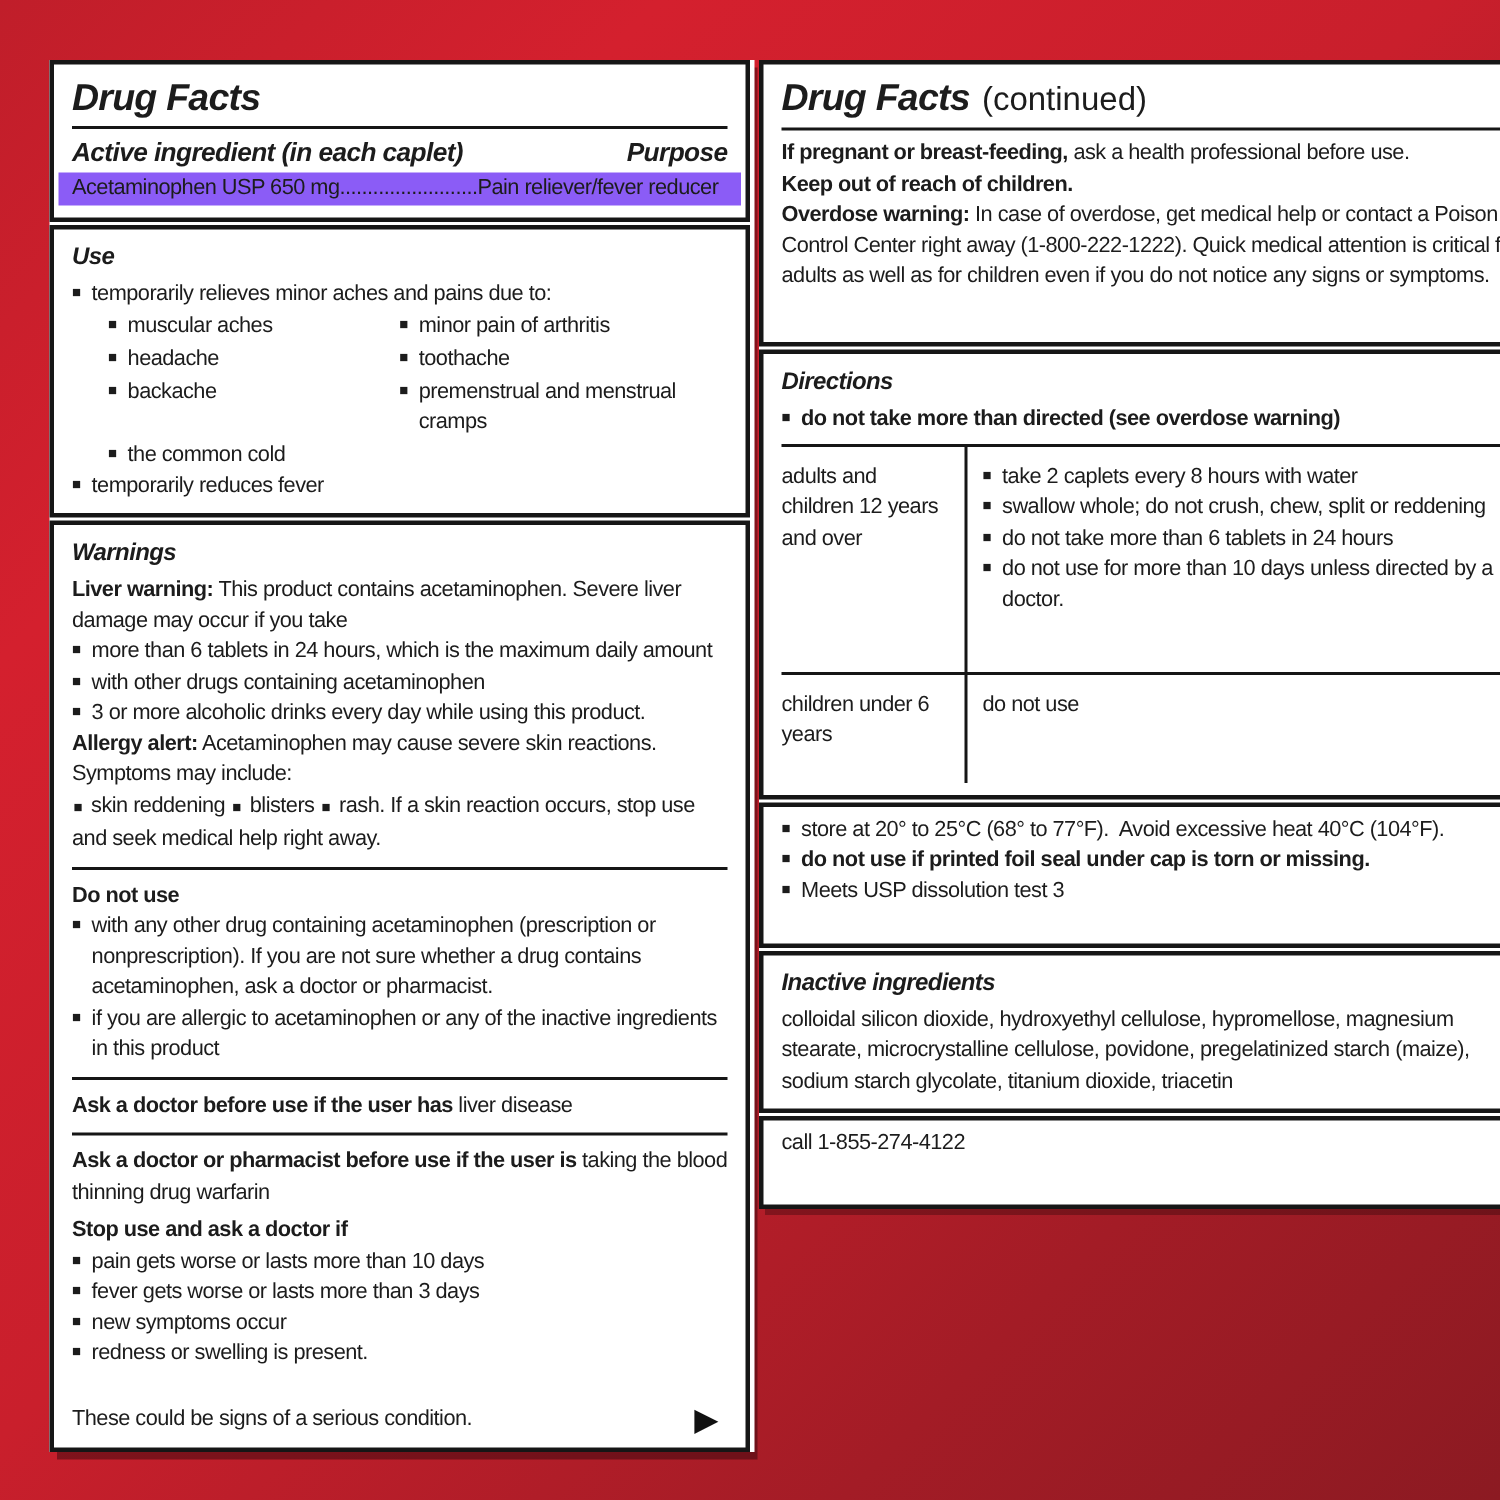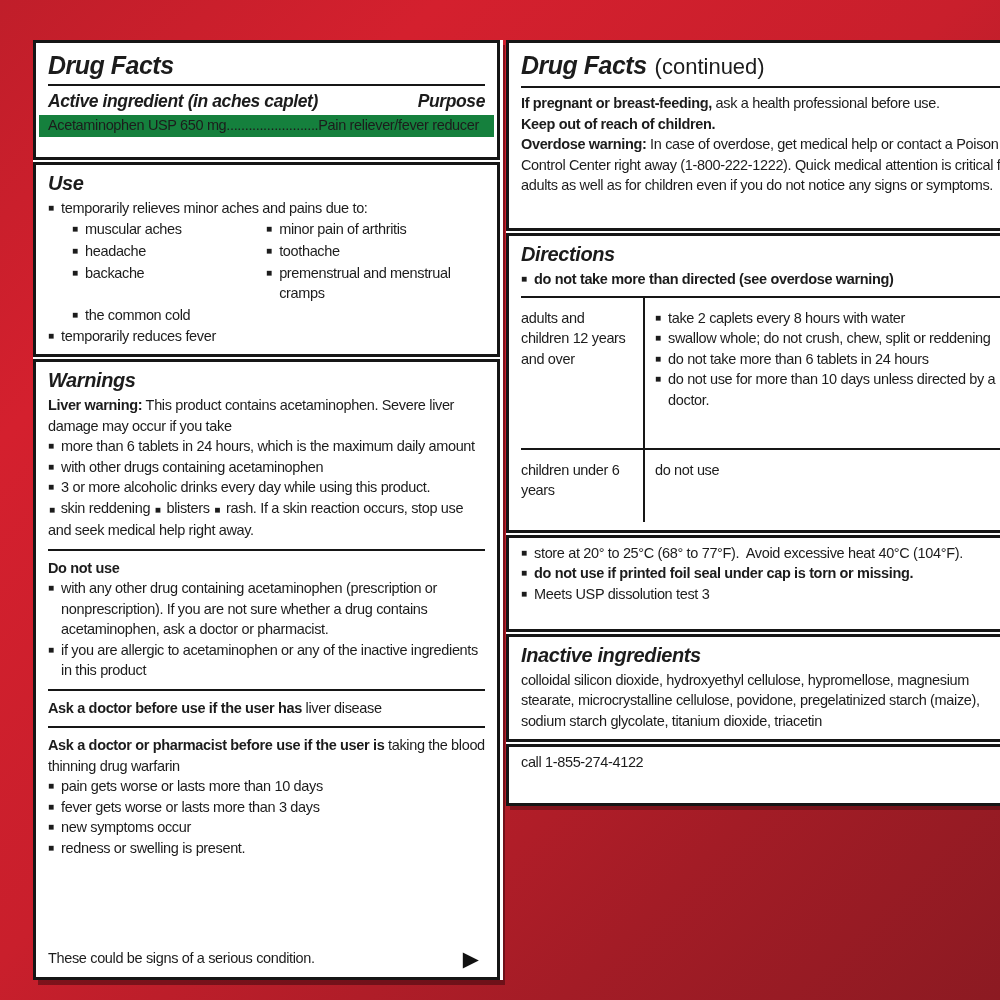--- a/index.html
+++ b/index.html
@@ -10,25 +10,25 @@
   }
   .col{position:absolute;top:40px;display:flex;flex-direction:column;gap:2px;background:#fff;justify-content:space-between;}
   .col-left{left:33px;width:467px;box-shadow:3px 0 0 #ffffff,5px 5px 0 rgba(40,5,8,.45);}
   .col-right{left:506px;width:534px;box-shadow:4px 4px 0 rgba(40,5,8,.35);}
   .box{background:#fff;border:3px solid #161616;box-sizing:border-box;padding:5px 12px 8px;}
   .lA{min-height:106px}.lB{min-height:176px}.lC{min-height:621px;display:flex;flex-direction:column}
   .r1{min-height:191px}.r2{min-height:289px}.r3{min-height:97px}.r4{min-height:108px}.r5{min-height:62px}
   .h1{font-size:25px;line-height:30px;font-weight:bold;font-style:italic;letter-spacing:-.5px;margin:2px 0 0;}
   .h1-cont{font-style:normal;font-weight:normal;font-size:22px;letter-spacing:0;margin-left:8px;}
   .rule{border:none;border-top:2.5px solid #161616;margin:4px 0 5px;}
-  .h2{font-size:20px;line-height:25px;font-weight:bold;font-style:italic;letter-spacing:-.4px;margin:1px 0 2px;}
+  .h2{font-size:16px;line-height:25px;font-weight:bold;font-style:italic;letter-spacing:-.4px;margin:1px 0 2px;}
   .t{font-size:14.5px;line-height:20.5px;letter-spacing:-.35px;margin:0;}
   .bld{font-weight:bold;}
   .active-row{display:flex;justify-content:space-between;align-items:baseline;font-size:17.5px;font-weight:bold;font-style:italic;letter-spacing:-.4px;margin-top:2px;}
-  .hl{background:#15803d;margin:3px -9px 12px;padding:1px 9px 2px;font-size:14.5px;letter-spacing:-.35px;line-height:19px;}
+  .hl{background:#8b5cf6;margin:3px -9px 0;padding:1px 9px 2px;font-size:14.5px;letter-spacing:-.35px;line-height:19px;}
   .b{display:flex;align-items:flex-start;margin:0;}
   .blt{flex:none;font-size:10px;line-height:20.5px;margin-right:7px;}
   .blt-in{font-size:10px;margin:0 6px 0 1px;}
   .bt{flex:1;}
   .use-cols{display:grid;grid-template-columns:47% 53%;padding-left:24px;row-gap:1.5px;}
   .use-cols .b{align-items:flex-start}
   .sep{border:none;border-top:2px solid #161616;margin:8px 0 7px;}
   .mt{margin-top:5px;}
   .footer-row{display:flex;justify-content:space-between;align-items:center;margin-top:6px;}
   .arrow{font-size:21px;line-height:21px;color:#111;margin-right:6px;}
@@ -43,21 +43,21 @@
 </style>
 </head>
 <body>
 
 <div class="col col-left">
 
   <div class="box lA">
     <div class="h1">Drug Facts</div>
     <hr class="rule">
     <div class="active-row">
-      <span>Active ingredient (in aches caplet)</span>
+      <span>Active ingredient (in each caplet)</span>
       <span>Purpose</span>
     </div>
     <div class="hl">Acetaminophen USP 650 mg.........................Pain reliever/fever reducer</div>
   </div>
 
   <div class="box lB">
     <div class="h2">Use</div>
     <div class="b">
       <span class="blt">■</span>
       <span class="bt t">temporarily relieves minor aches and pains due to:</span>
@@ -108,20 +108,23 @@
         <span class="bt t">more than 6 tablets in 24 hours, which is the maximum daily amount</span>
       </div>
     <div class="b">
         <span class="blt">■</span>
         <span class="bt t">with other drugs containing acetaminophen</span>
       </div>
     <div class="b">
         <span class="blt">■</span>
         <span class="bt t">3 or more alcoholic drinks every day while using this product.</span>
       </div>
+    <p class="t">
+      <span class="bld">Allergy alert:</span><span> Acetaminophen may cause severe skin reactions. Symptoms may include:</span>
+    </p>
     <p class="t">
       <span class="blt-in">■</span><span>skin reddening</span>
       <span class="blt-in">■</span><span>blisters</span>
       <span class="blt-in">■</span><span>rash.</span><span> If a skin reaction occurs, stop use and seek medical help right away.</span>
     </p>
     <hr class="sep">
     <p class="t bld">Do not use</p>
     <div class="b">
         <span class="blt">■</span>
         <span class="bt t">with any other drug containing acetaminophen (prescription or nonprescription). If you are not sure whether a drug contains acetaminophen, ask a doctor or pharmacist.</span>
@@ -131,20 +134,21 @@
         <span class="bt t">if you are allergic to acetaminophen or any of the inactive ingredients in this product</span>
       </div>
     <hr class="sep">
     <p class="t">
       <span class="bld">Ask a doctor before use if the user has</span><span> liver disease</span>
     </p>
     <hr class="sep">
     <p class="t">
       <span class="bld">Ask a doctor or pharmacist before use if the user is</span><span> taking the blood thinning drug warfarin</span>
     </p>
+    <p class="t bld mt">Stop use and ask a doctor if</p>
     <div class="b">
         <span class="blt">■</span>
         <span class="bt t">pain gets worse or lasts more than 10 days</span>
       </div>
     <div class="b">
         <span class="blt">■</span>
         <span class="bt t">fever gets worse or lasts more than 3 days</span>
       </div>
     <div class="b">
         <span class="blt">■</span>

